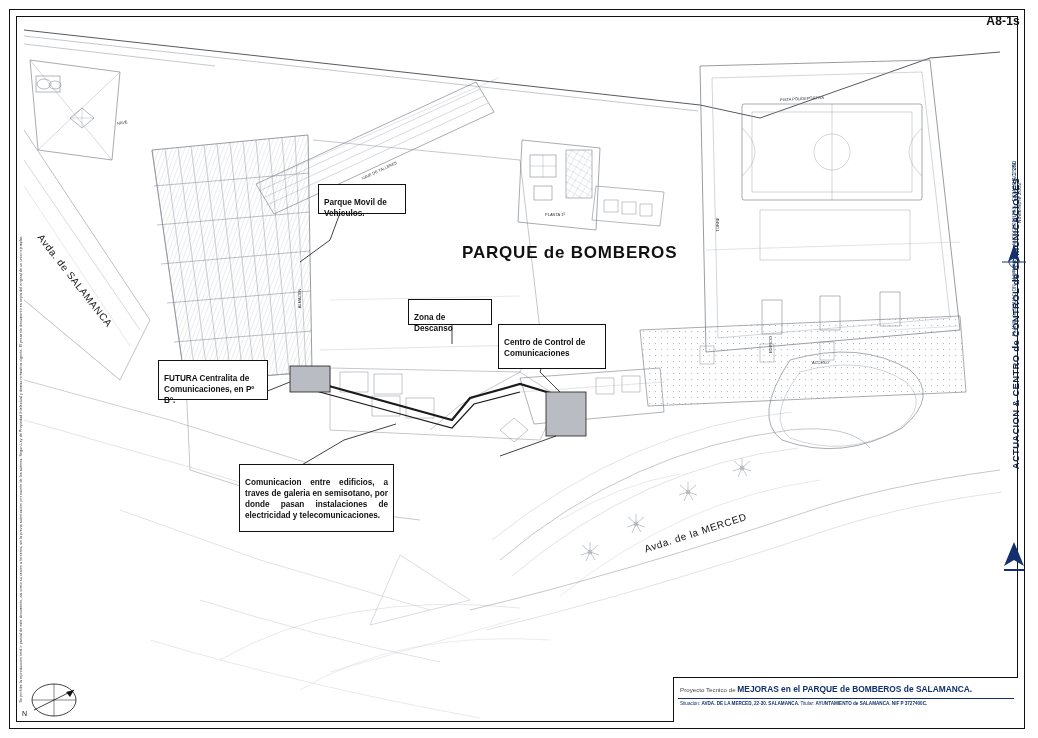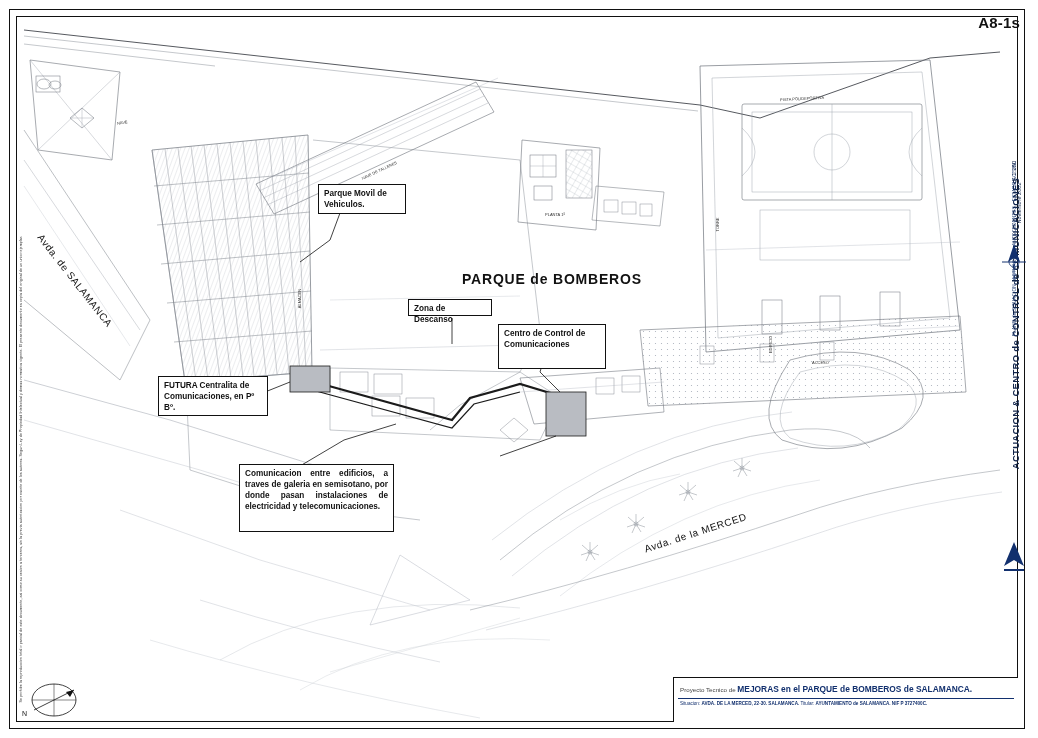--- a/index.html
+++ b/index.html
@@ -34,21 +34,21 @@
     width: 1002px;
     height: 706px;
     border: 1px solid #111;
     box-sizing: border-box;
   }
   
   .sheet-code {
     position: absolute;
     right: 18px;
     top: 14px;
-    font-size: 15px;
+    font-size: 12px;
     font-weight: bold;
     color: #111;
     letter-spacing: .2px;
   }
   
   .left-vertical-note {
     position: absolute;
     left: -289px;
     top: 390px;
     width: 620px;
@@ -200,32 +200,31 @@
   }
   
   .callout {
     position: absolute;
     background: #ffffff;
     border: 1px solid #111;
     font-size: 8.2px;
     line-height: 11px;
     font-weight: bold;
     color: #111;
-    padding: 3px 5px;
+    padding: 12px 5px;
     box-sizing: border-box;
   }
   .callout.j { text-align: justify; margin-left: 24px; }
   .big-label {
     position: absolute;
-    font-size: 14px;
+    font-size: 17px;
     font-weight: bold;
     letter-spacing: .8px;
     color: #111;
     white-space: nowrap;
-    margin-top: 28px;
   }
   .street {
     position: absolute;
     font-size: 10px;
     color: #111;
     white-space: nowrap;
     letter-spacing: .6px;
   }
   .tiny {
     position: absolute;
@@ -427,21 +426,21 @@
   <div class="tiny" style="left:762px; top:342px; transform:rotate(-90deg);">EDIFICIO</div>
   <div class="tiny" style="left:812px; top:360px;">ACCESO</div>
   <div class="tiny" style="left:360px; top:168px; transform:rotate(-25deg);">NAVE DE TALLERES</div>
 
   <div class="callout" style="left:318px; top:184px; width:88px; height:30px;">Parque Movil de Vehiculos.</div>
 
   <div class="callout" style="left:408px; top:299px; width:84px; height:17px;">Zona de Descanso</div>
 
   <div class="callout" style="left:498px; top:324px; width:108px; height:45px;">Centro de Control de Comunicaciones</div>
 
-  <div class="callout" style="left:158px; top:376px; width:110px; height:40px;">FUTURA Centralita de Comunicaciones, en Pº Bº.</div>
+  <div class="callout" style="left:158px; top:360px; width:110px; height:40px;">FUTURA Centralita de Comunicaciones, en Pº Bº.</div>
 
 
   <div class="callout j" style="left:215px; top:464px; width:155px; height:68px;">Comunicacion entre edificios, a traves de galeria en semisotano, por donde pasan instalaciones de electricidad y telecomunicaciones.</div>
 
   <div class="right-band">
     <div class="right-title">ACTUACION &amp; CENTRO de CONTROL de COMUNICACIONES</div>
     <div class="right-subtitle">PLANO de SITUACION - ACTUACION y ANTECEDENTES - ESTADO ACTUAL</div>
     <div class="right-scale">E 1:250</div>
     <div class="right-date">Noviembre 2002</div>
 

